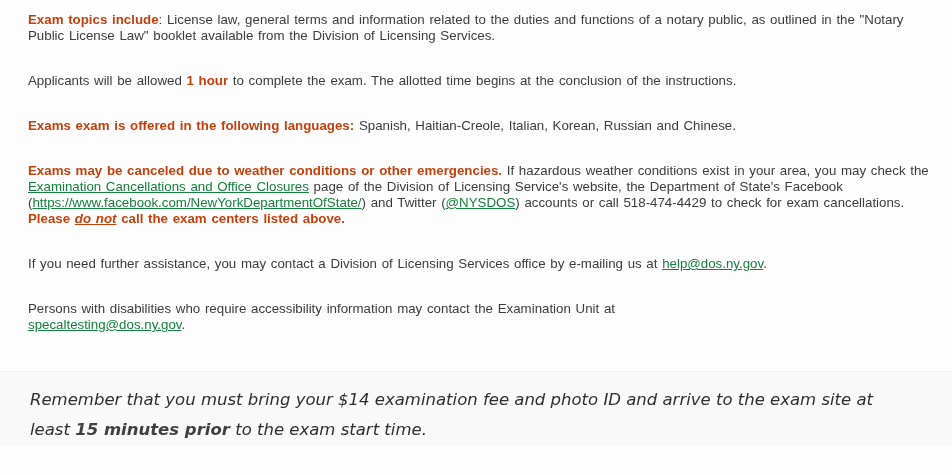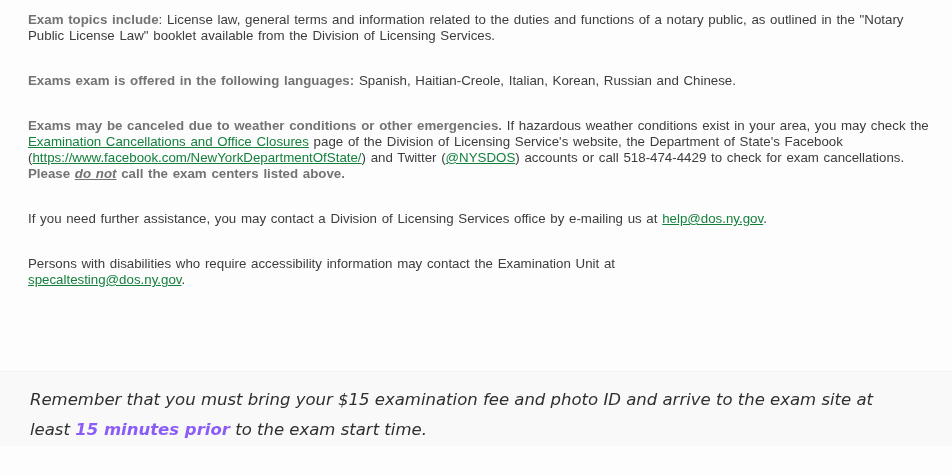--- a/index.html
+++ b/index.html
@@ -27,21 +27,21 @@
   .content p {
     margin: 0 0 29px 0;
     font-size: 13.3px;
     line-height: 16px;
     color: #3c3c3c;
     word-spacing: 1px;
   }
   .content p:last-child {
     margin-bottom: 4px;
   }
-  .run-bold { font-weight: 700; color: #737373; }
+  .run-bold { font-weight: 700; color: #c2410c; }
   .run-italic { font-style: italic; text-decoration: underline; }
   a.run-link {
     color: #15803d;
     text-decoration: underline;
     cursor: pointer;
   }
   .footer-band {
     position: absolute;
     left: 0;
     top: 371px;
@@ -51,29 +51,30 @@
     border-top: 1px solid #f1f1f1;
   }
   .footer-note {
     padding: 13px 20px 0 30px;
     font-family: "DejaVu Sans", sans-serif;
     font-style: italic;
     font-size: 16.5px;
     line-height: 30px;
     color: #2f2f2f;
   }
-  .footer-note .run-bold { color: #8b5cf6; }
+  .footer-note .run-bold { color: #404040; }
 </style>
 </head>
 <body>
 
 <div class="page">
   <div class="content">
       <p><span class="run-bold">Exam topics include</span><span>: License law, general terms and information related to the duties and functions of a notary public, as outlined in the "Notary Public License Law" booklet available from the Division of Licensing Services.</span></p>
+      <p><span>Applicants will be allowed </span><span class="run-bold">1 hour</span><span> to complete the exam. The allotted time begins at the conclusion of the instructions.</span></p>
       <p><span class="run-bold">Exams exam is offered in the following languages:</span><span> Spanish, Haitian-Creole, Italian, Korean, Russian and Chinese.</span><br></p>
       <p><span class="run-bold">Exams may be canceled due to weather conditions or other emergencies.</span><span>  If hazardous weather conditions exist in your area, you may check the </span><a class="run-link" href="#">Examination Cancellations and Office Closures</a><span> page of the Division of Licensing Service's website, the Department of State's Facebook (</span><a class="run-link" href="#">https://www.facebook.com/NewYorkDepartmentOfState/</a><span>) and Twitter (</span><a class="run-link" href="#">@NYSDOS</a><span>) accounts or call 518-474-4429 to check for exam cancellations. </span><span class="run-bold">Please </span><span class="run-bold run-italic">do not</span><span class="run-bold"> call the exam centers listed above.</span></p>
       <p><span>If you need further assistance, you may contact a Division of Licensing Services office by e-mailing us at </span><a class="run-link" href="#">help@dos.ny.gov</a><span>.</span></p>
       <p><span>Persons with disabilities who require accessibility information may contact the Examination Unit at</span><br><a class="run-link" href="#">specaltesting@dos.ny.gov</a><span>.</span></p>
     </div>
   <div class="footer-band">
-    <div class="footer-note"><span>Remember that you must bring your $15 examination fee and photo ID and arrive to the exam site at</span><br><span>least </span><span class="run-bold">15 minutes prior</span><span> to the exam start time.</span></div>
+    <div class="footer-note"><span>Remember that you must bring your $14 examination fee and photo ID and arrive to the exam site at</span><br><span>least </span><span class="run-bold">15 minutes prior</span><span> to the exam start time.</span></div>
   </div>
 </div>
 
 </body></html>

